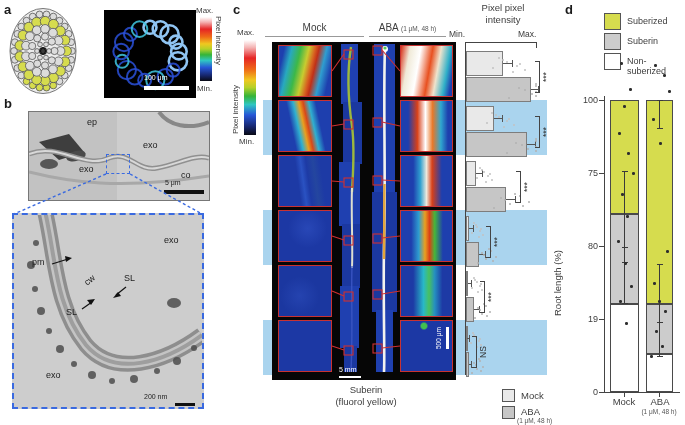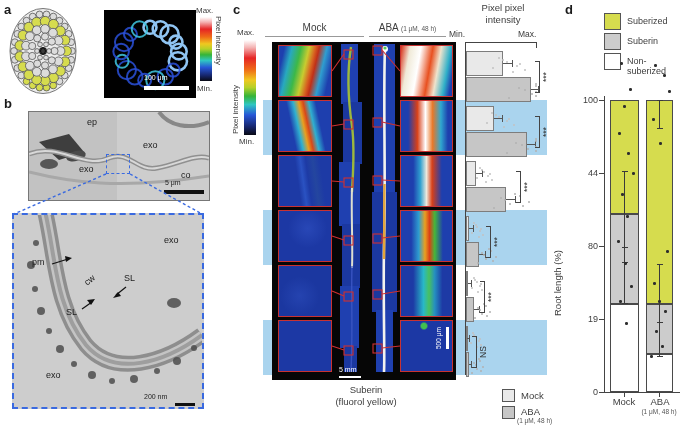--- a/index.html
+++ b/index.html
@@ -499,21 +499,21 @@
     <div class="abs" style="left: 471.72px; top: 336px; width: 4px; height: 1px; background: rgb(68, 68, 68);"></div>
     <div class="abs" style="left: 471.72px; top: 367px; width: 4px; height: 1px; background: rgb(68, 68, 68);"></div>
     <span class="abs vtext180" style="left: 477.72px; top: 336px; height: 32px; font-size: 8.5px; color: rgb(46, 46, 46); text-align: center;">NS</span>
     <div class="abs" style="left: 599px; top: 392px; width: 5px; height: 1px; background: rgb(68, 68, 68);"></div>
     <div class="abs" style="left: 574px; top: 387px; width: 24px; text-align: right; font-size: 9px;">0</div>
     <div class="abs" style="left: 599px; top: 319px; width: 5px; height: 1px; background: rgb(68, 68, 68);"></div>
     <div class="abs" style="left: 574px; top: 314px; width: 24px; text-align: right; font-size: 9px;">19</div>
     <div class="abs" style="left: 599px; top: 246px; width: 5px; height: 1px; background: rgb(68, 68, 68);"></div>
     <div class="abs" style="left: 574px; top: 241px; width: 24px; text-align: right; font-size: 9px;">80</div>
     <div class="abs" style="left: 599px; top: 173px; width: 5px; height: 1px; background: rgb(68, 68, 68);"></div>
-    <div class="abs" style="left: 574px; top: 168px; width: 24px; text-align: right; font-size: 9px;">44</div>
+    <div class="abs" style="left: 574px; top: 168px; width: 24px; text-align: right; font-size: 9px;">75</div>
     <div class="abs" style="left: 599px; top: 100px; width: 5px; height: 1px; background: rgb(68, 68, 68);"></div>
     <div class="abs" style="left: 574px; top: 95px; width: 24px; text-align: right; font-size: 9px;">100</div>
     <div class="abs" style="left: 610px; top: 304.4px; width: 29px; height: 87.6px; background: rgb(255, 255, 255); border: 1px solid rgb(74, 74, 74); box-sizing: border-box;"></div>
     <div class="abs" style="left: 610px; top: 213.88px; width: 29px; height: 90.52px; background: rgb(204, 204, 204); border: 1px solid rgb(74, 74, 74); box-sizing: border-box;"></div>
     <div class="abs" style="left: 610px; top: 100px; width: 29px; height: 113.88px; background: rgb(214, 220, 78); border: 1px solid rgb(74, 74, 74); box-sizing: border-box;"></div>
     <div class="abs" style="left: 646px; top: 354.04px; width: 27px; height: 37.96px; background: rgb(255, 255, 255); border: 1px solid rgb(74, 74, 74); box-sizing: border-box;"></div>
     <div class="abs" style="left: 646px; top: 304.4px; width: 27px; height: 49.64px; background: rgb(204, 204, 204); border: 1px solid rgb(74, 74, 74); box-sizing: border-box;"></div>
     <div class="abs" style="left: 646px; top: 100px; width: 27px; height: 204.4px; background: rgb(214, 220, 78); border: 1px solid rgb(74, 74, 74); box-sizing: border-box;"></div>
     <div class="abs" style="left: 624px; top: 171px; width: 1px; height: 91px; background: rgb(58, 58, 58);"></div>
     <div class="abs" style="left: 621.5px; top: 171px; width: 6px; height: 1px; background: rgb(58, 58, 58);"></div>

